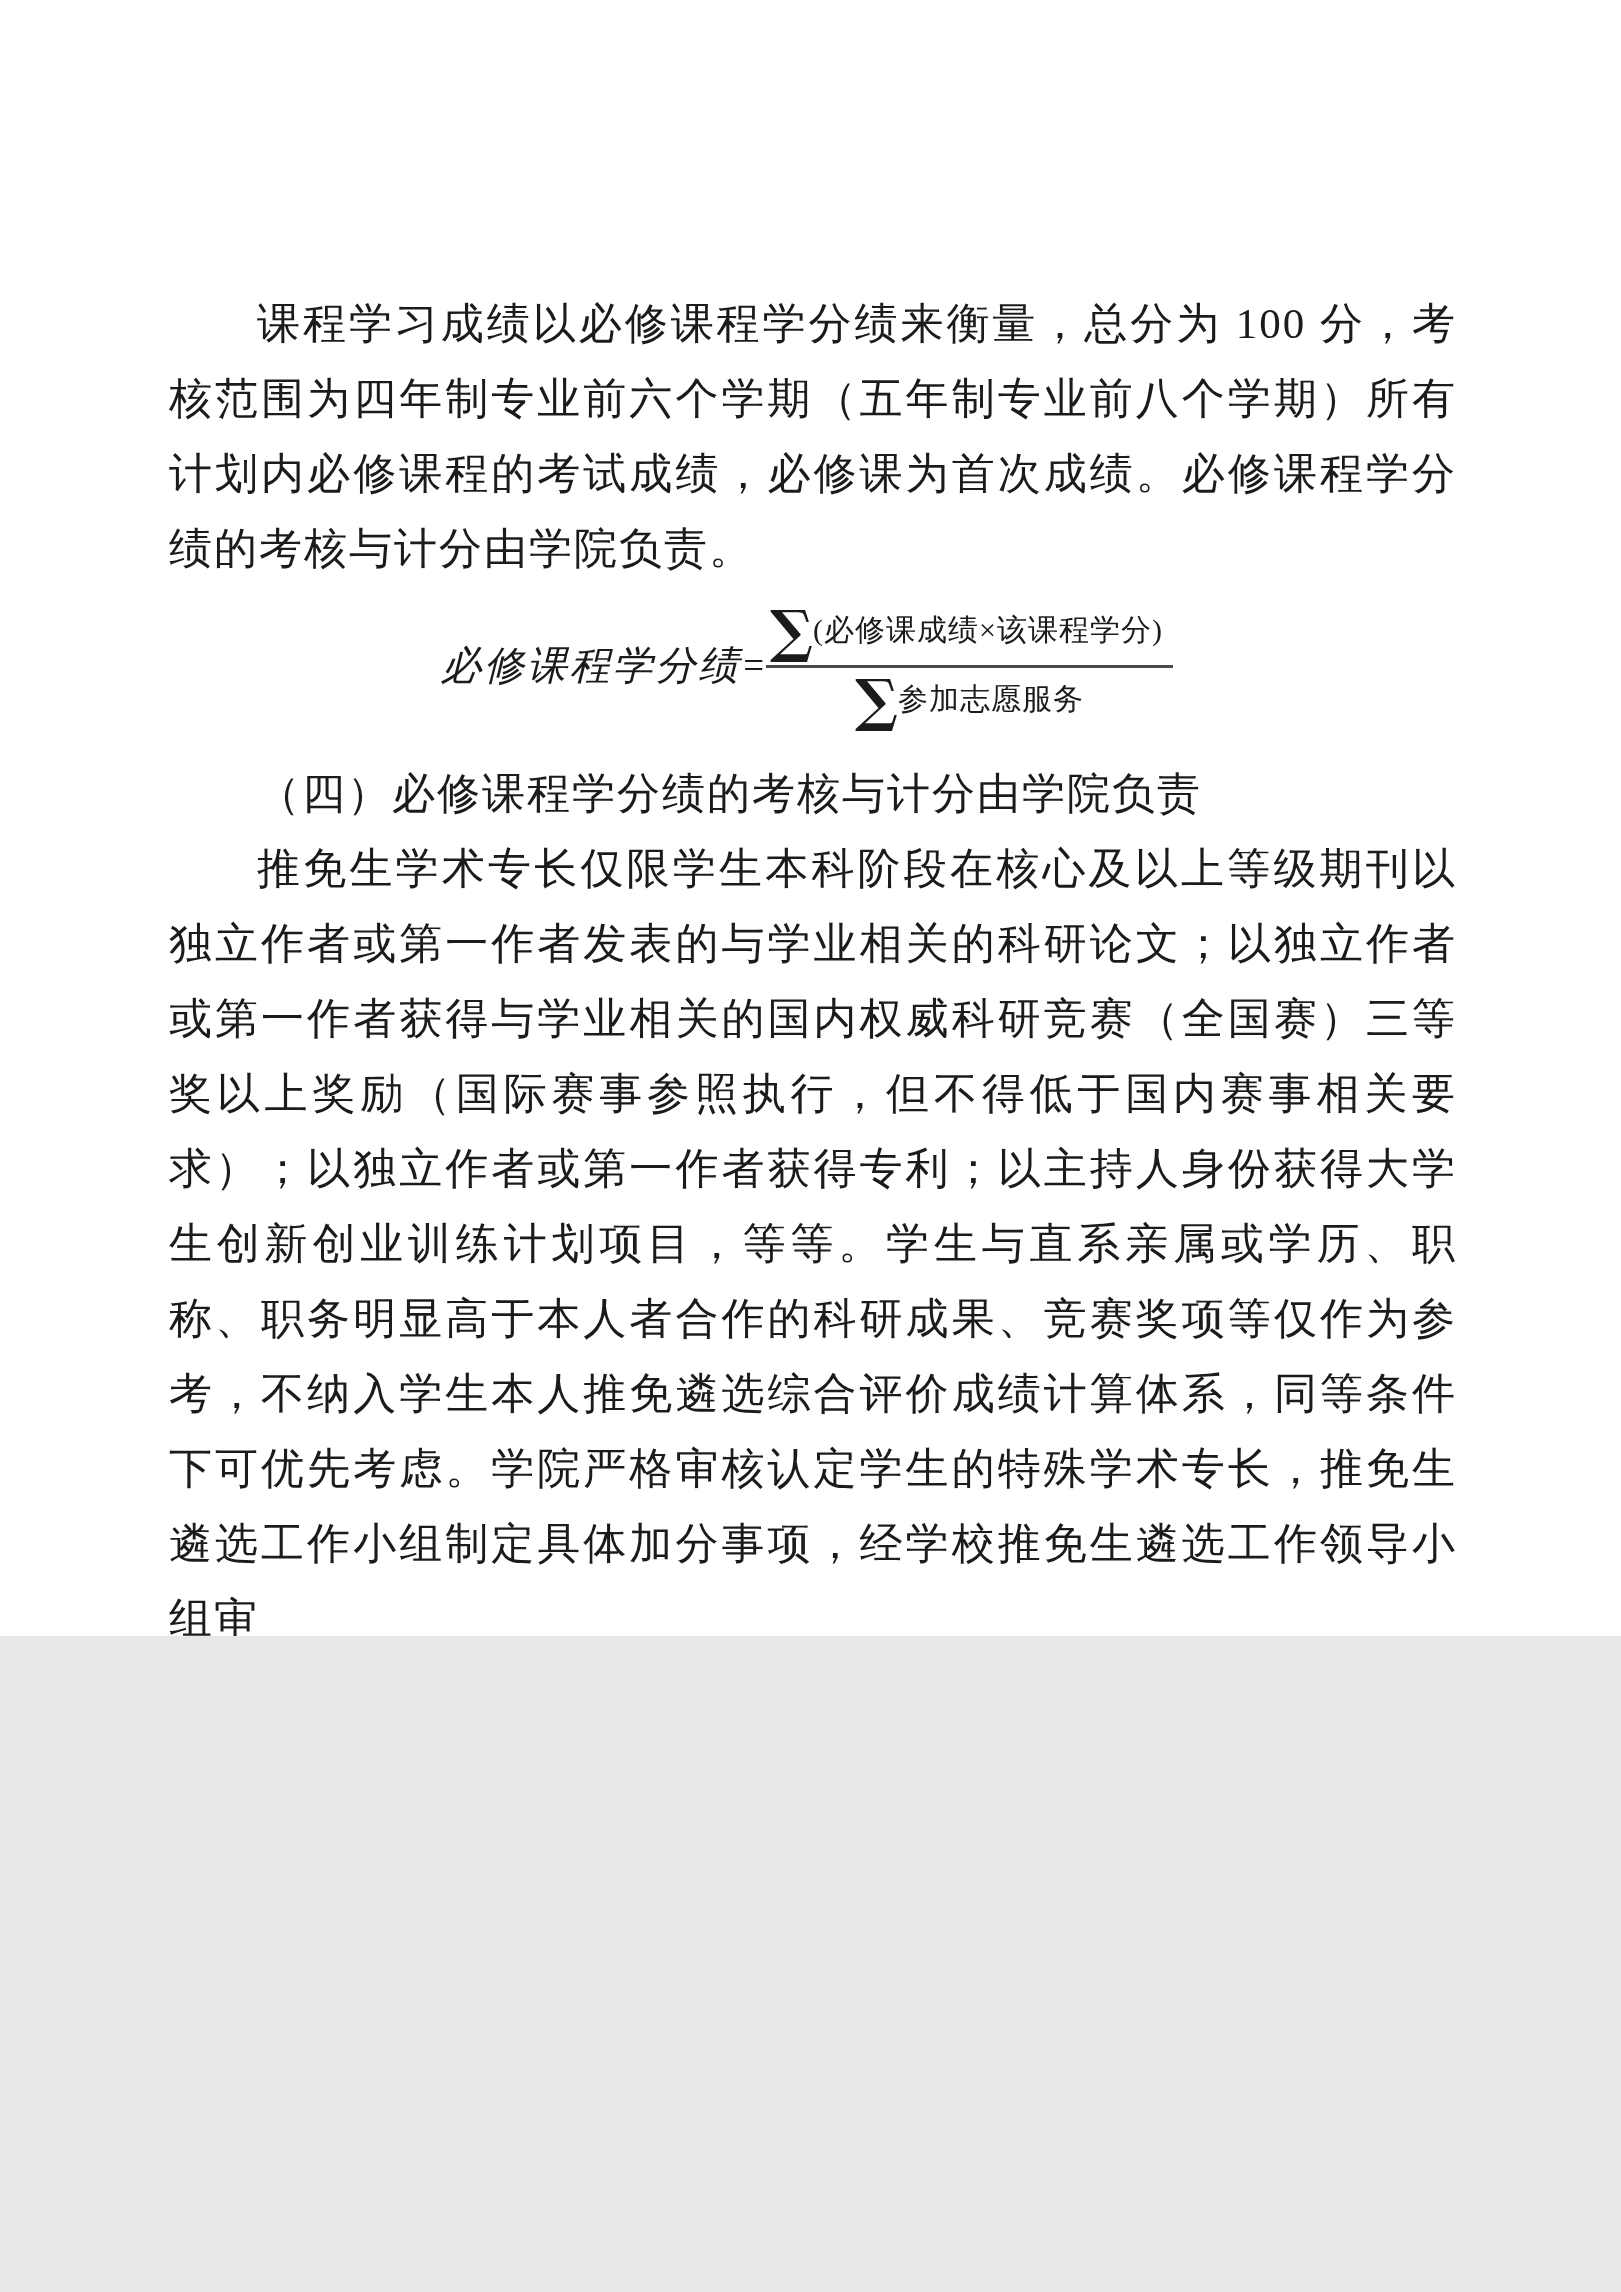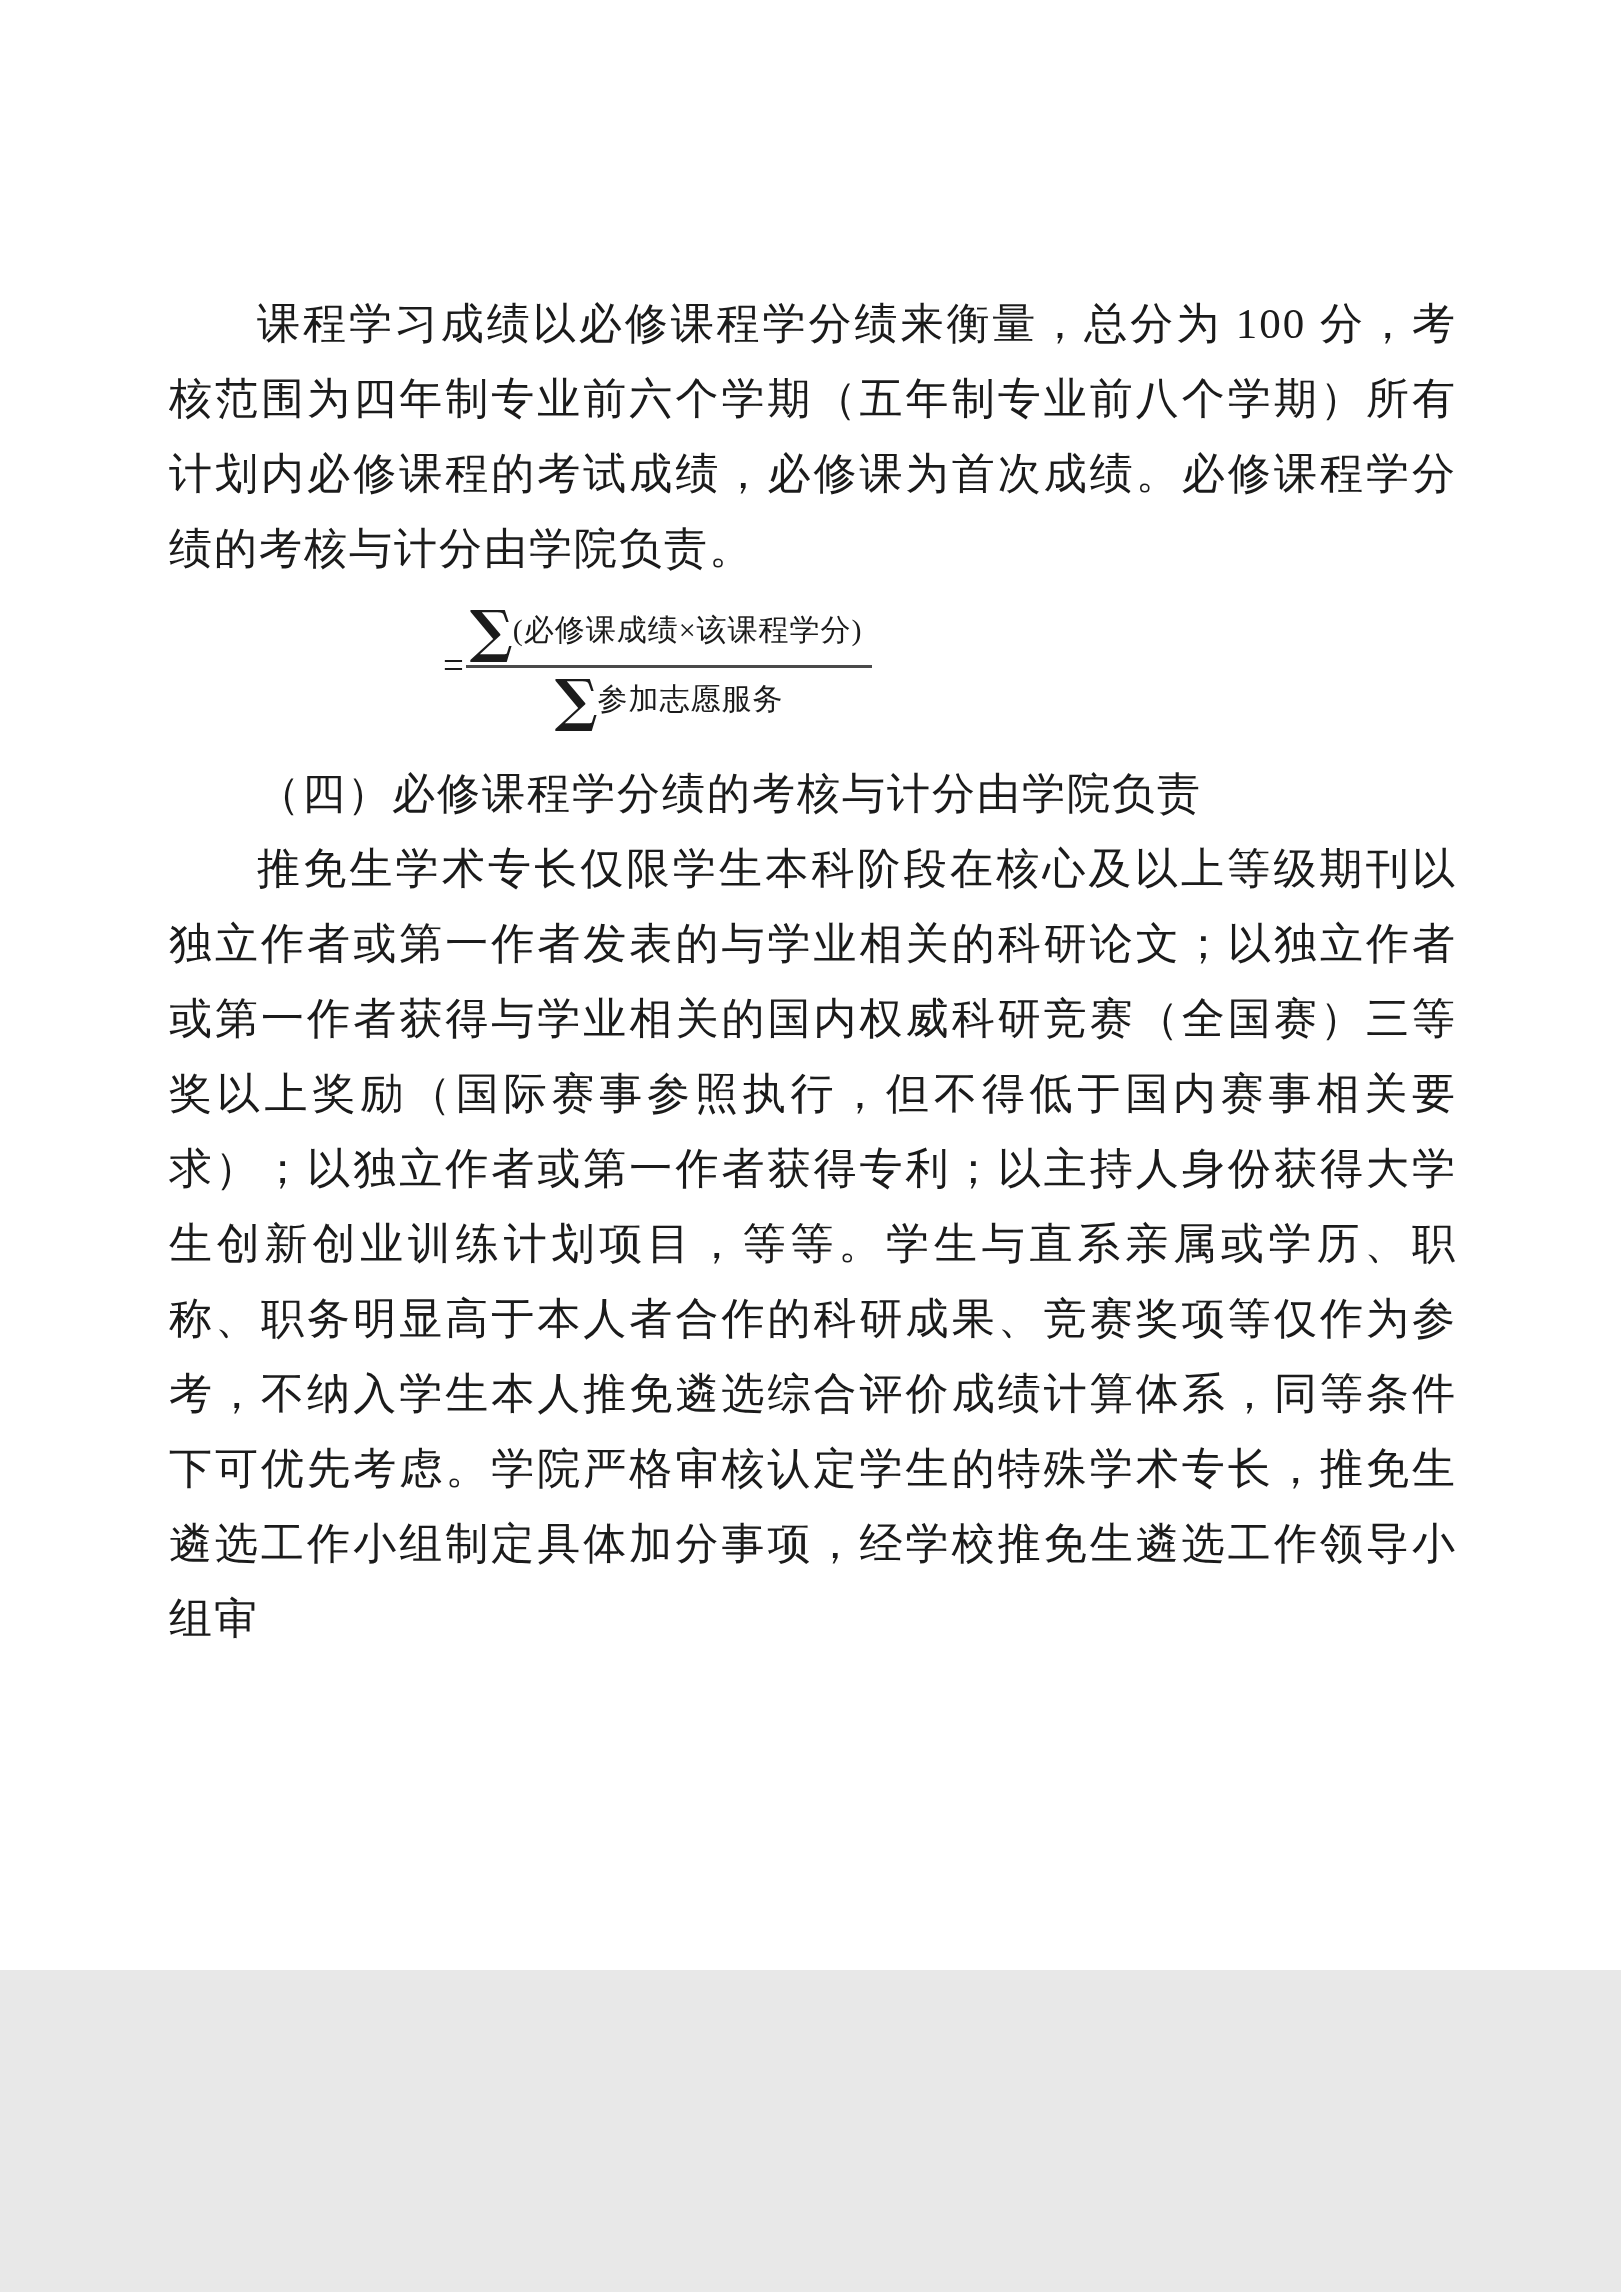--- a/index.html
+++ b/index.html
@@ -3,21 +3,21 @@
 <meta charset="utf-8">
 <style>
   html, body {
     margin: 0;
     padding: 0;
     background: #e8e8e8;
   }
   .page {
     position: relative;
     width: 1621px;
-    height: 1970px;
+    height: 1636px;
     background: #ffffff;
     font-family: "Liberation Serif", "DejaVu Serif", serif;
     color: #1b1b1b;
     overflow: hidden;
   }
   .content {
     position: absolute;
     left: 169px;
     top: 286px;
     width: 1288px;
@@ -91,20 +91,21 @@
 <body>
 
 <div class="page">
 
   <div class="content">
 
     <div class="para">课程学习成绩以必修课程学分绩来衡量，总分为 100 分，考核范围为四年制专业前六个学期（五年制专业前八个学期）所有计划内必修课程的考试成绩，必修课为首次成绩。必修课程学分绩的考核与计分由学院负责。</div>
 
 
     <div class="formula-row">
+      <span class="formula-lhs">必修课程学分绩</span>
       <span class="formula-eq">=</span>
       <span class="frac">
         <span class="frac-num">
           <span class="sigma">∑</span>
           <span class="frac-text">(必修课成绩×该课程学分)</span>
         </span>
         <span class="frac-den">
           <span class="sigma">∑</span>
           <span class="frac-text">参加志愿服务</span>
         </span>

